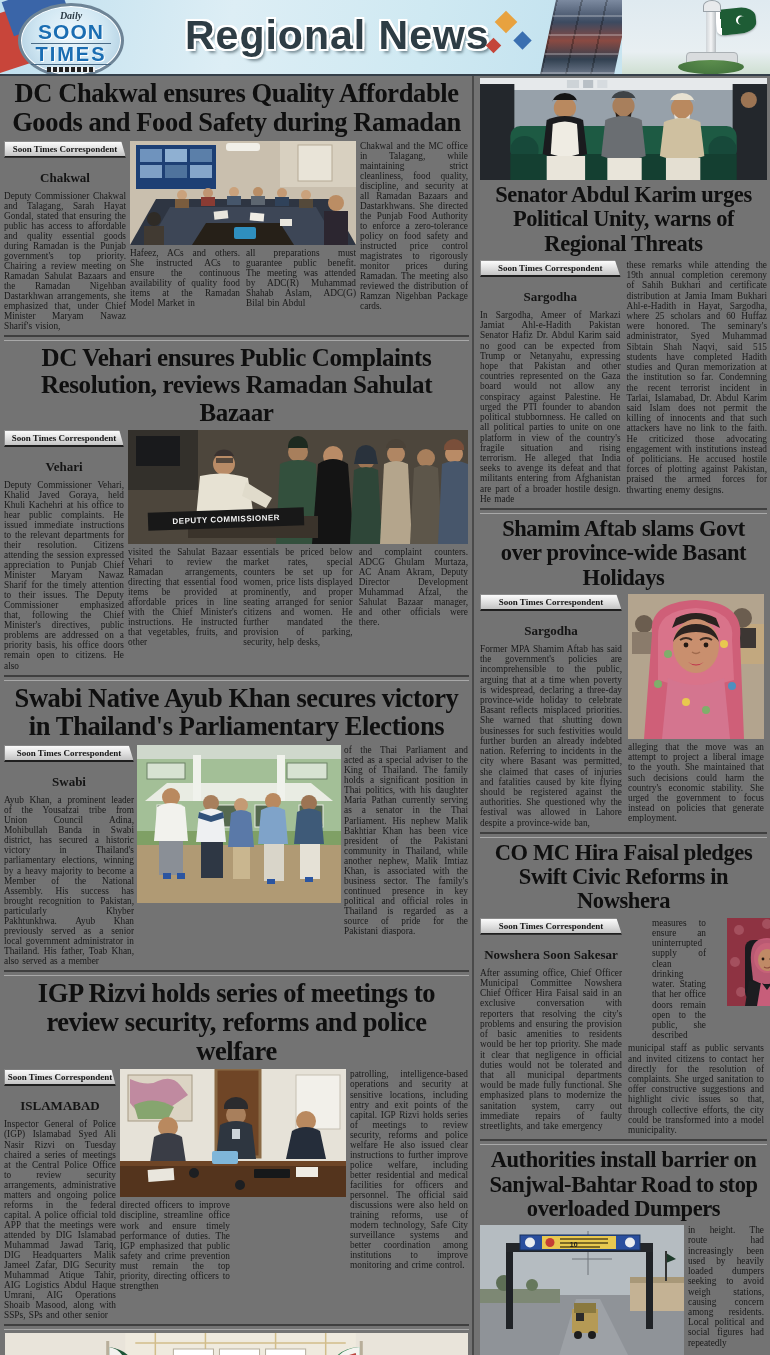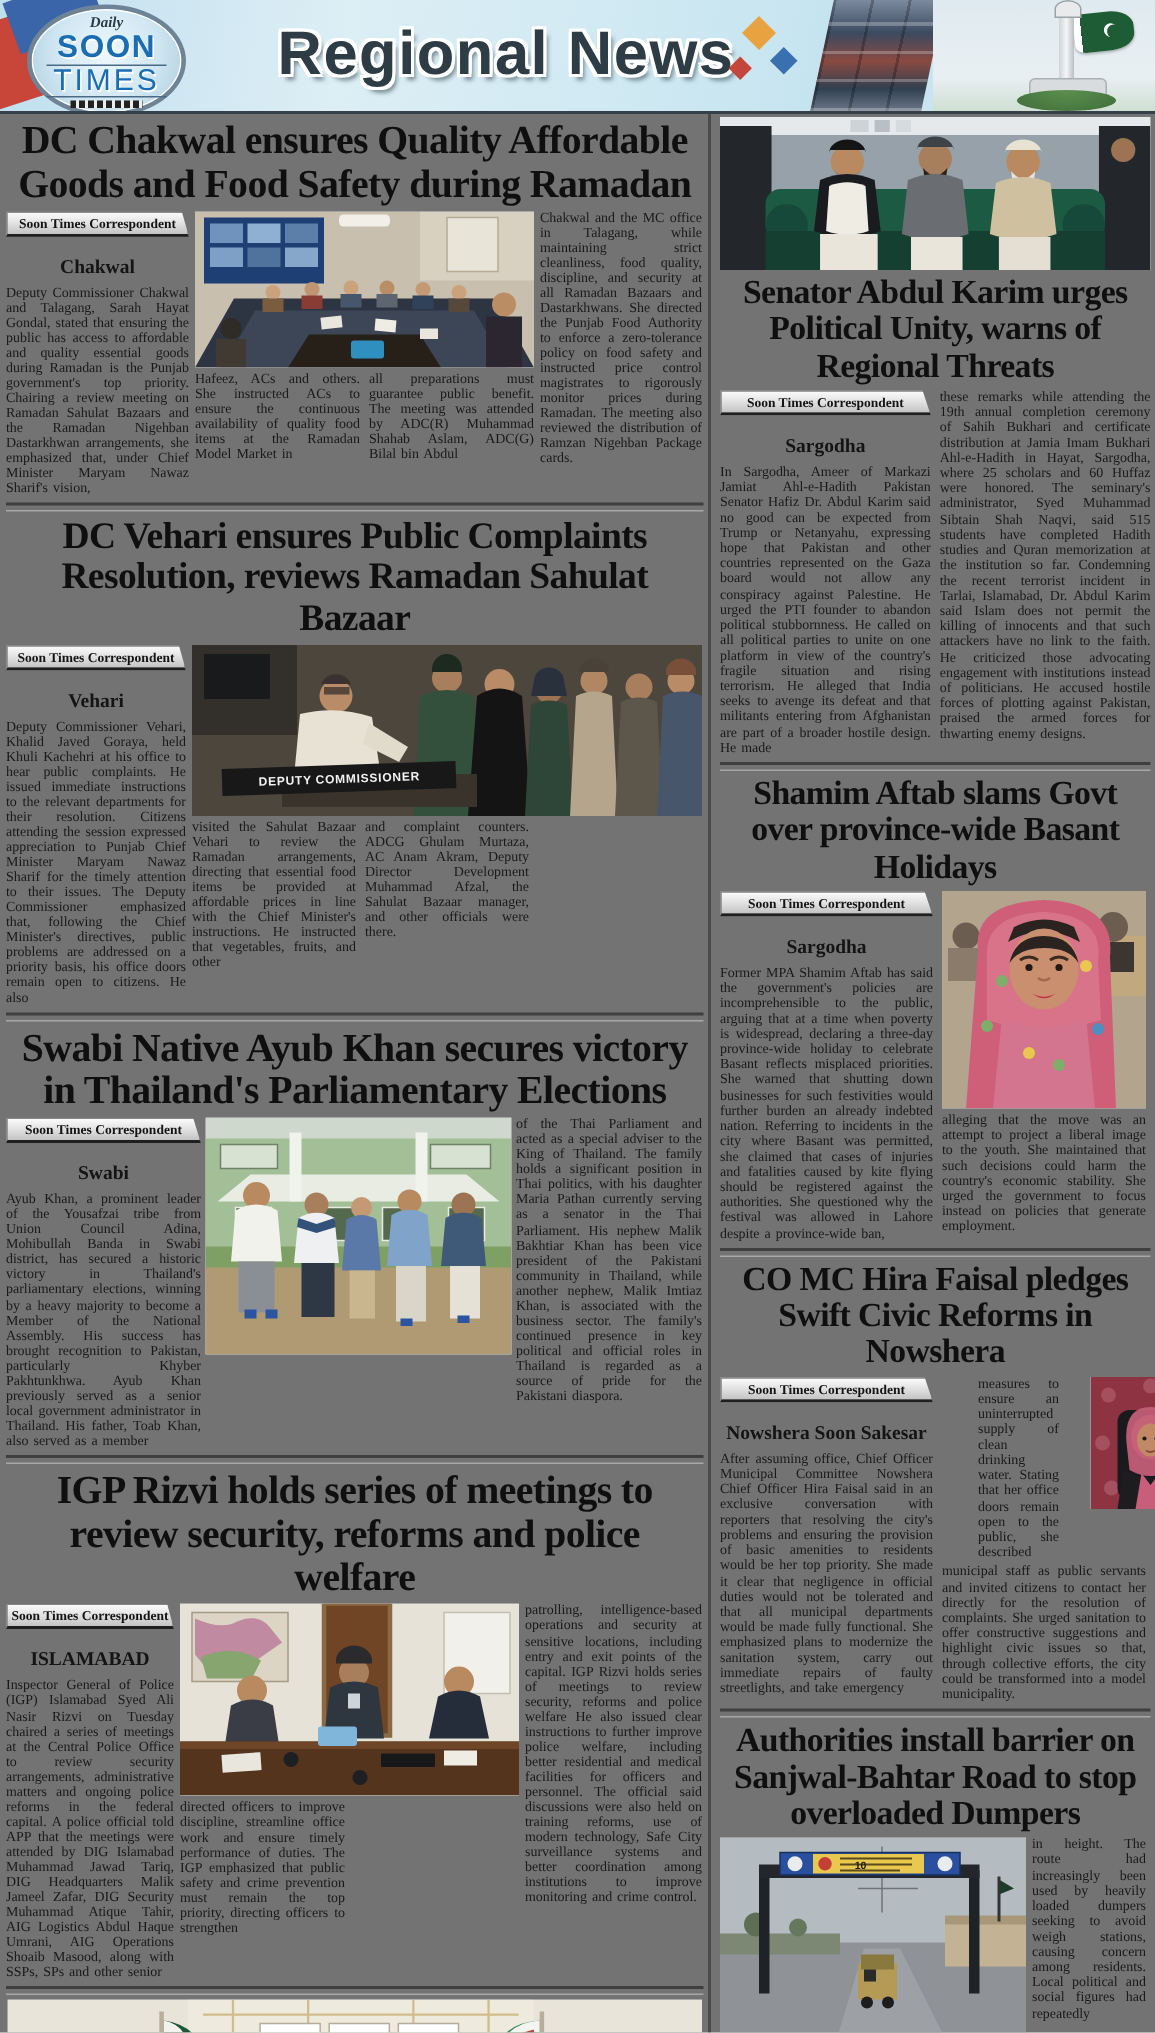--- a/index.html
+++ b/index.html
@@ -10,21 +10,21 @@
             background:linear-gradient(100deg,#bfdfee 0%,#ddeef5 30%,#cfe9f2 55%,#c3e2ef 75%,#d8edf4 100%);}
   .mh-deco{position:absolute;transform:rotate(45deg);}
   .logo-wrap{position:absolute;left:6px;top:1px;width:118px;height:72px;}
   .logo-bg1{position:absolute;left:-14px;top:8px;width:40px;height:60px;background:#c8453a;transform:skewY(-18deg);}
   .logo-bg2{position:absolute;left:0;top:-10px;width:60px;height:36px;background:#3a65a8;transform:rotate(-20deg);}
   .logo{position:absolute;left:12px;top:2px;width:100px;height:69px;border-radius:50%;
         background:radial-gradient(circle at 50% 42%,#eef8fd 0%,#cfe6f2 55%,#a8c8dc 100%);
         border:3px solid #6e8496;box-shadow:0 0 0 1px #fff inset;text-align:center;}
   .logo .daily{font-family:"Liberation Serif",serif;font-style:italic;font-weight:bold;font-size:10px;color:#2b3b46;display:block;margin-top:4px;}
   .logo .soon{display:block;font-family:"Liberation Sans",sans-serif;font-weight:bold;font-size:21px;letter-spacing:1px;color:#1a6db2;line-height:1.0;text-shadow:1px 1px 0 #fff;}
-  .logo .times{display:block;font-family:"Liberation Sans",sans-serif;font-weight:normal;font-size:20px;letter-spacing:2px;color:#1a6db2;line-height:1.0;border-top:1px solid #4a6b86;border-bottom:1px solid #4a6b86;margin:1px 10px 0 10px;text-shadow:1px 1px 0 #fff;}
+  .logo .times{display:block;font-family:"Liberation Sans",sans-serif;font-weight:bold;font-size:20px;letter-spacing:2px;color:#1a6db2;line-height:1.0;border-top:1px solid #4a6b86;border-bottom:1px solid #4a6b86;margin:1px 10px 0 10px;text-shadow:1px 1px 0 #fff;}
   .logo .bar{height:5px;margin:2px 26px 0 26px;background:repeating-linear-gradient(90deg,#222 0 4px,#eee 4px 6px);}
   .mh-title{position:absolute;left:185px;top:12px;font-family:"Liberation Sans",sans-serif;font-weight:bold;
             font-size:41px;letter-spacing:1px;color:#2e3d45;
             text-shadow:-2px 0 0 #fff,2px 0 0 #fff,0 -2px 0 #fff,0 2px 0 #fff,-2px -2px 0 #fff,2px 2px 0 #fff,-2px 2px 0 #fff,2px -2px 0 #fff,3px 4px 3px rgba(40,60,70,.55);}
   .mh-collage{position:absolute;left:548px;top:0;width:74px;height:74px;transform:skewX(-12deg);overflow:hidden;
               background:linear-gradient(180deg,#7c8aa0 0%,#3c4a60 30%,#8a4a42 55%,#314050 80%,#6b7688 100%);}
   .mh-collage:before{content:"";position:absolute;inset:0;
               background:repeating-linear-gradient(0deg,rgba(255,255,255,.25) 0 2px,transparent 2px 19px),
                          repeating-linear-gradient(90deg,rgba(0,0,0,.25) 0 2px,transparent 2px 25px);}
   .mh-minar{position:absolute;left:622px;top:0;width:148px;height:74px;overflow:hidden;
@@ -199,20 +199,21 @@
                 <path d="M286,38 q12,-6 24,0 l4,76 h-32 z" fill="#5d564a"></path>
                 <circle cx="326" cy="24" r="9" fill="#b98b66"></circle>
                   <path d="M316,18 a10 9 0 0 1 20,0 l0,2 h-20 z" fill="#7a4f3a"></path>
                 <path d="M314,34 q13,-6 26,0 l0,80 h-30 z" fill="#47566b"></path>
                 <rect x="60" y="86" width="130" height="22" fill="#3a332b"></rect>
               </svg>
               <div class="nameplate">DEPUTY COMMISSIONER</div>
             </div>
             <div class="grid g-a2sub">
               <div class="body-text">visited the Sahulat Bazaar Vehari to review the Ramadan arrangements, directing that essential food items be provided at affordable prices in line with the Chief Minister's instructions. He instructed that vegetables, fruits, and other</div>
+              <div class="body-text">essentials be priced below market rates, special counters be set up for women, price lists displayed prominently, and proper seating arranged for senior citizens and women. He further mandated the provision of parking, security, help desks,</div>
               <div class="body-text">and complaint counters. ADCG Ghulam Murtaza, AC Anam Akram, Deputy Director Development Muhammad Afzal, the Sahulat Bazaar manager, and other officials were there.</div>
             </div>
           </div>
         </div>
       </div>
 
       <div class="hr"></div>
 
       <div>
         <div class="art-title t-left">Swabi Native Ayub Khan secures victory in Thailand's Parliamentary Elections</div>

